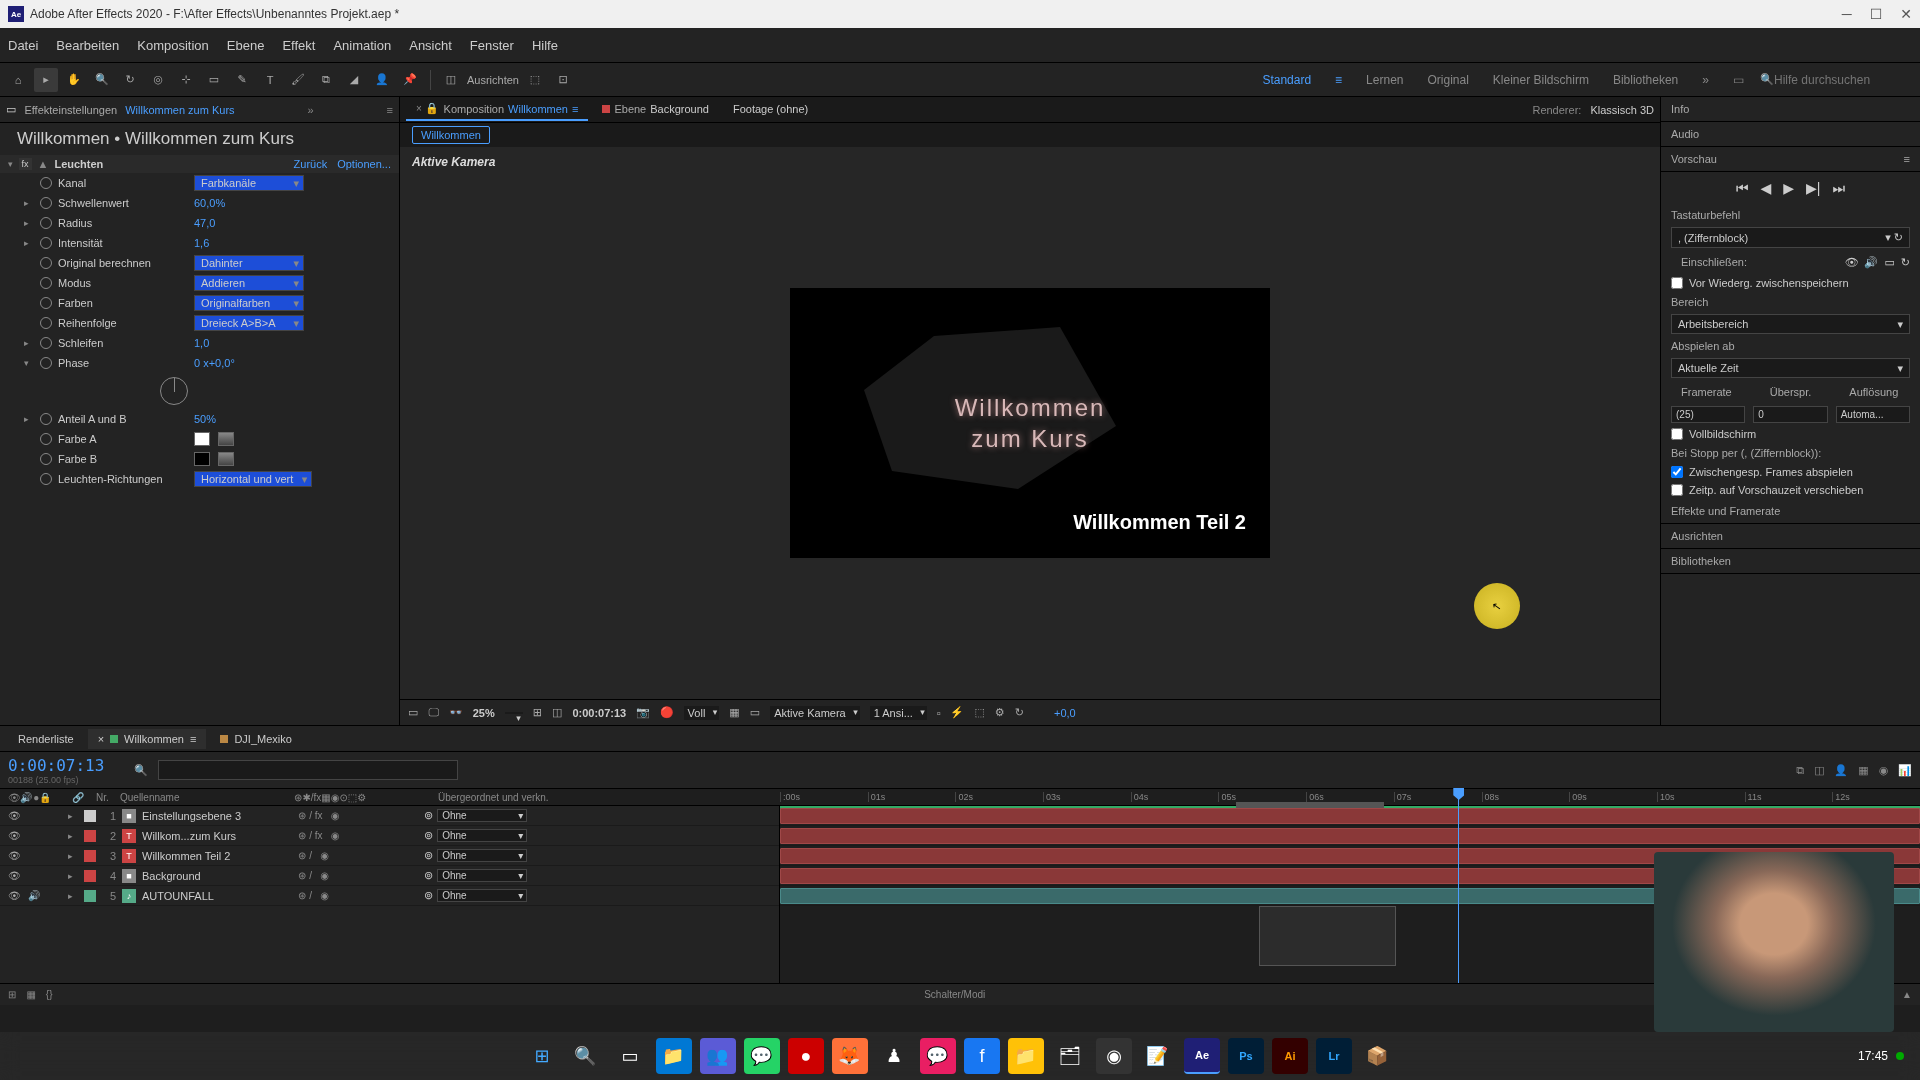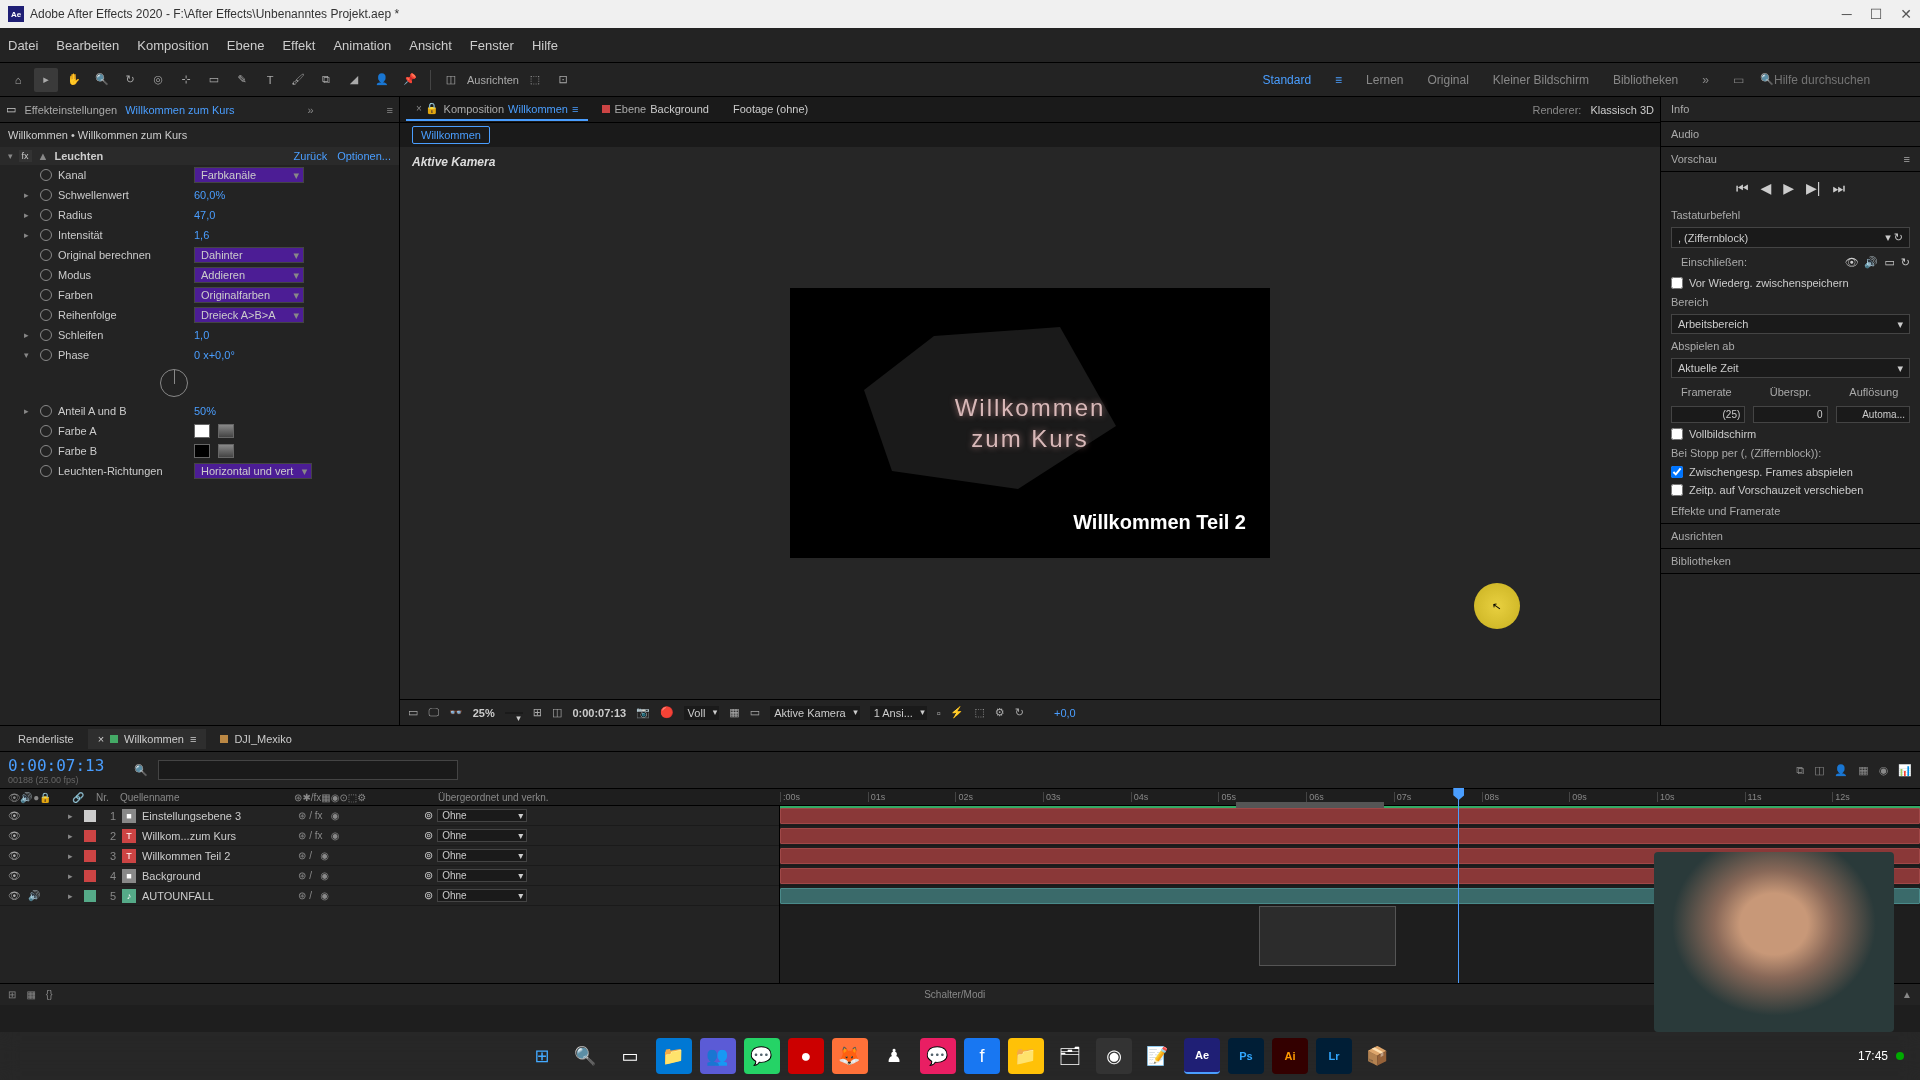--- a/index.html
+++ b/index.html
@@ -32,35 +32,35 @@
 .left-panel { width: 400px; background: #232323; border-right: 1px solid #000; display: flex; flex-direction: column; }
 .center-panel { flex: 1; background: #1a1a1a; display: flex; flex-direction: column; }
 .right-panel { width: 260px; background: #232323; border-left: 1px solid #000; display: flex; flex-direction: column; }
 
 
 .panel-tab-row { height: 26px; display: flex; align-items: center; padding: 0 6px; border-bottom: 1px solid #000; font-size: 11px; gap: 8px; }
 .panel-tab-row .tab-label { color: #aaa; }
 .panel-tab-row .tab-highlight { color: #4a9eff; }
 .panel-tab-row .chev { margin-left: auto; color: #888; }
 
-.breadcrumb { padding: 6px 8px; font-size: 11px; color: #ccc; }
+.breadcrumb { padding: 6px 17px; font-size: 17px; color: #ccc; }
 
 .effect-list { flex: 1; overflow: auto; }
 .effect-header { display: flex; align-items: center; padding: 3px 8px; gap: 6px; background: #2a2a2a; }
 .effect-header .fx { background: #333; padding: 1px 3px; font-size: 9px; }
 .effect-header .name { font-weight: bold; }
 .effect-header .links { margin-left: auto; display: flex; gap: 10px; }
 .effect-header .links span { color: #4a9eff; cursor: pointer; }
 
 .prop-row { display: flex; align-items: center; padding: 2px 8px 2px 24px; gap: 6px; height: 20px; }
 .prop-row .expand { width: 10px; color: #888; font-size: 9px; }
 .prop-row .stopwatch { width: 12px; height: 12px; border: 1px solid #888; border-radius: 50%; position: relative; }
 .prop-row .label { flex: 0 0 130px; color: #ccc; }
 .prop-row .value { color: #4a9eff; cursor: pointer; }
-.prop-row .dropdown { background: #4c1d95; border: 1px solid #444; padding: 1px 18px 1px 6px; color: #ccc; position: relative; min-width: 110px; }
+.prop-row .dropdown { background: #1d4ed8; border: 1px solid #444; padding: 1px 18px 1px 6px; color: #ccc; position: relative; min-width: 110px; }
 .prop-row .dropdown::after { content: '▾'; position: absolute; right: 4px; color: #888; }
 .prop-row .swatch { width: 16px; height: 14px; border: 1px solid #666; }
 .prop-row .swatch.white { background: #fff; }
 .prop-row .swatch.black { background: #000; }
 .prop-row .picker { width: 16px; height: 14px; background: linear-gradient(#888, #444); border: 1px solid #666; margin-left: 2px; }
 .dial-wrap { padding: 4px 8px 4px 160px; }
 .dial { width: 28px; height: 28px; border: 1px solid #888; border-radius: 50%; position: relative; }
 .dial::before { content: ''; position: absolute; left: 50%; top: 0; width: 1px; height: 14px; background: #888; }
 
 
@@ -97,21 +97,21 @@
 
 .right-panel .section-tab { padding: 6px 10px; color: #aaa; border-bottom: 1px solid #000; }
 .right-panel .preview-controls { display: flex; justify-content: center; gap: 12px; padding: 8px 0; font-size: 14px; color: #ccc; }
 .right-panel .prop { padding: 4px 10px; color: #aaa; font-size: 11px; }
 .right-panel .prop-input { margin: 2px 10px; background: #1a1a1a; border: 1px solid #444; padding: 3px 6px; display: flex; justify-content: space-between; align-items: center; }
 .right-panel .check-row { display: flex; align-items: flex-start; gap: 6px; padding: 3px 10px; }
 .right-panel .check-row input { width: 12px; height: 12px; }
 .right-panel .icon-row { display: flex; gap: 6px; padding: 2px 10px; align-items: center; }
 .right-panel .select-row { margin: 2px 10px; background: #1a1a1a; border: 1px solid #444; padding: 3px 6px; position: relative; }
 .right-panel .select-row::after { content: '▾'; position: absolute; right: 6px; }
-.right-panel .triple-input { display: flex; gap: 8px; padding: 2px 10px; text-align: right; }
+.right-panel .triple-input { display: flex; gap: 8px; padding: 2px 10px; }
 .right-panel .triple-input div { flex: 1; background: #1a1a1a; border: 1px solid #444; padding: 2px 4px; position: relative; font-size: 10px; }
 
 
 .timeline-area { height: 280px; background: #232323; border-top: 1px solid #000; display: flex; flex-direction: column; }
 .tl-tabs { height: 26px; display: flex; align-items: center; padding: 0 8px; gap: 4px; border-bottom: 1px solid #000; }
 .tl-tabs .tab { padding: 4px 10px; display: flex; align-items: center; gap: 6px; }
 .tl-tabs .tab.active { background: #2e2e2e; }
 .tl-tabs .sq { width: 8px; height: 8px; }
 .tl-tabs .sq.blue { background: #4a6; }
 .tl-tabs .sq.orange { background: #b84; }

